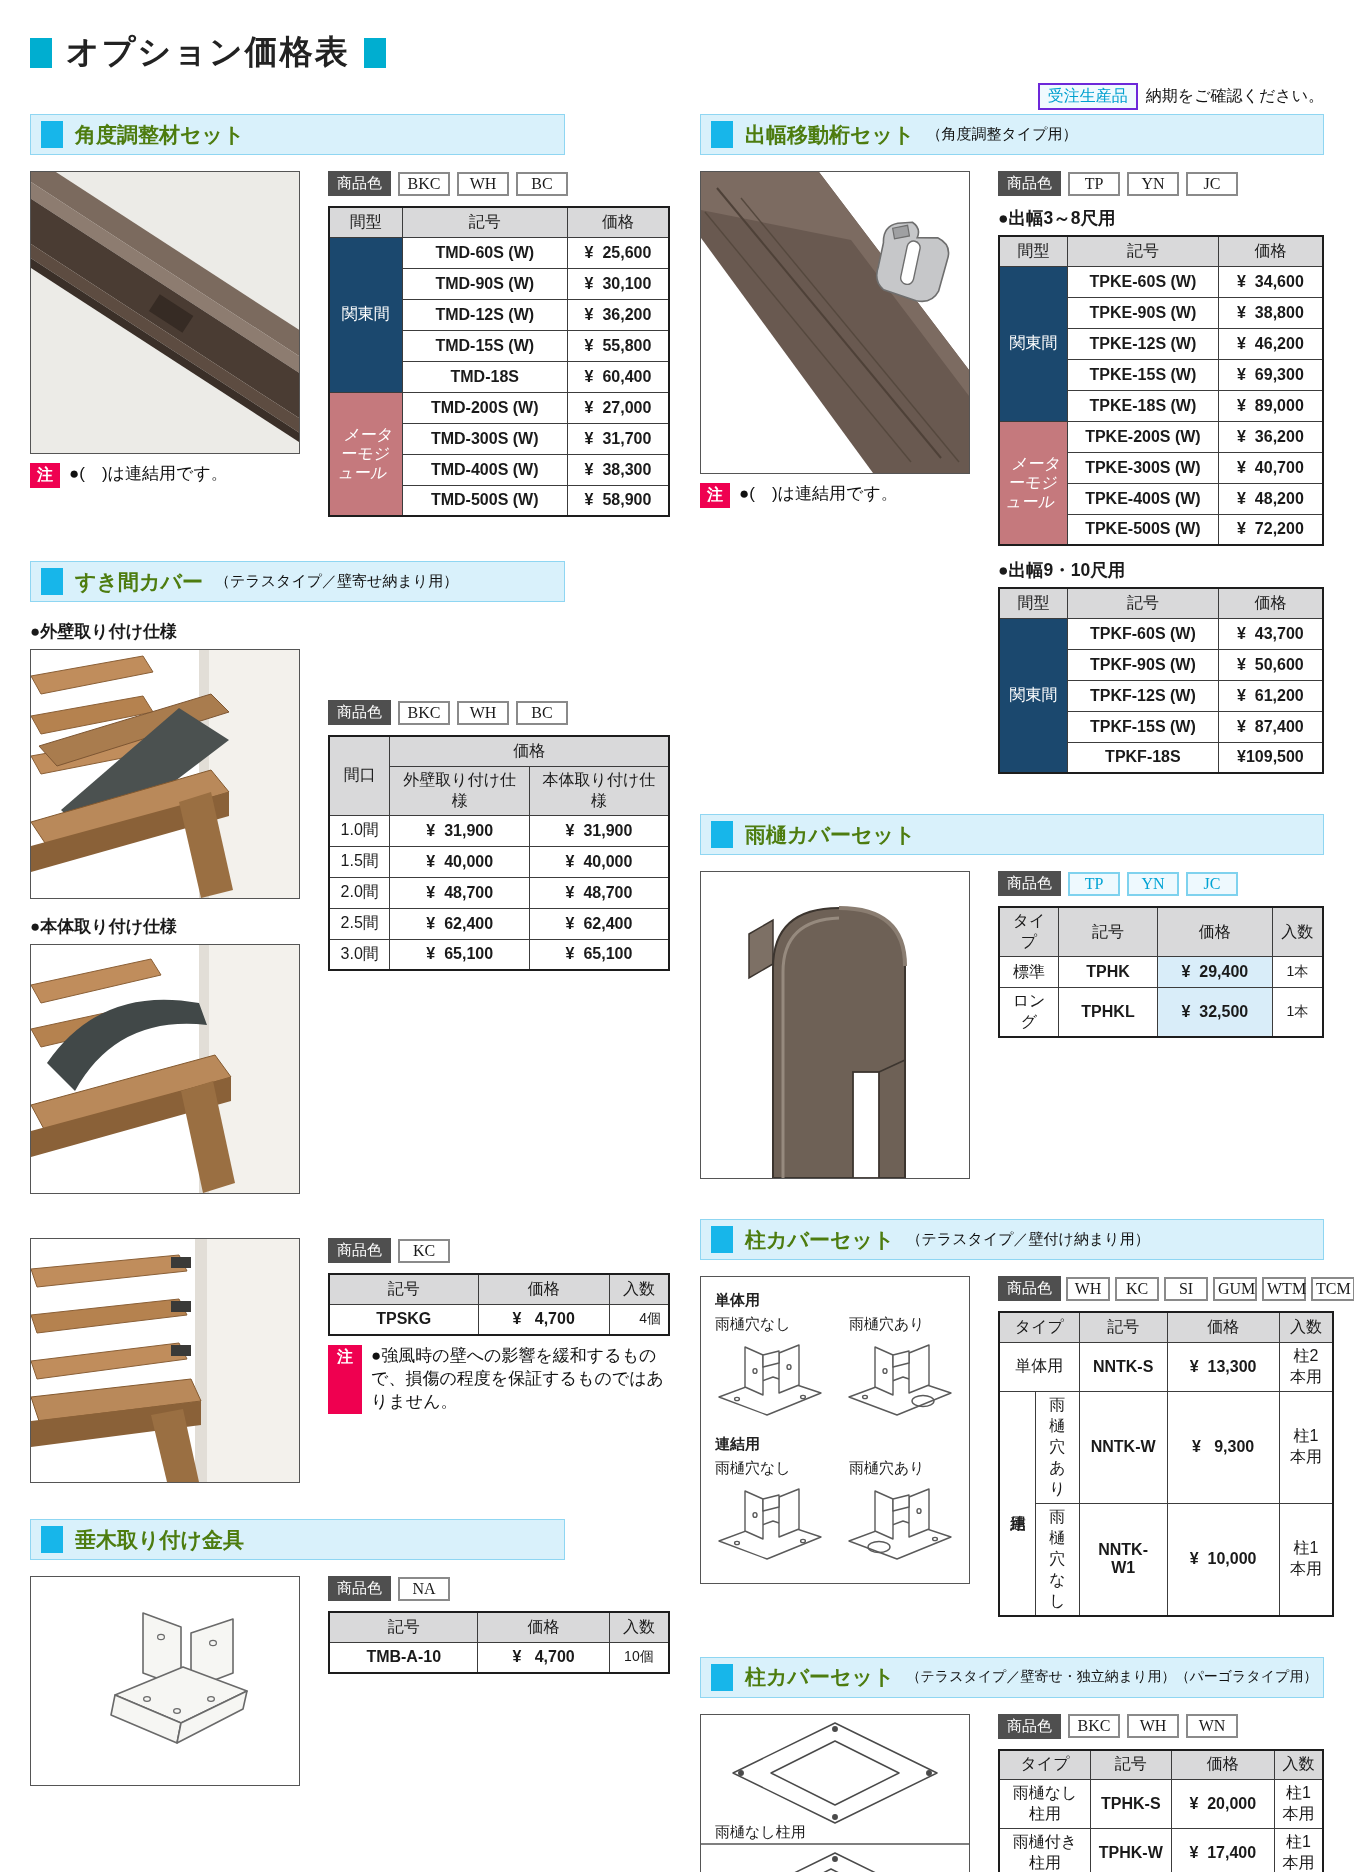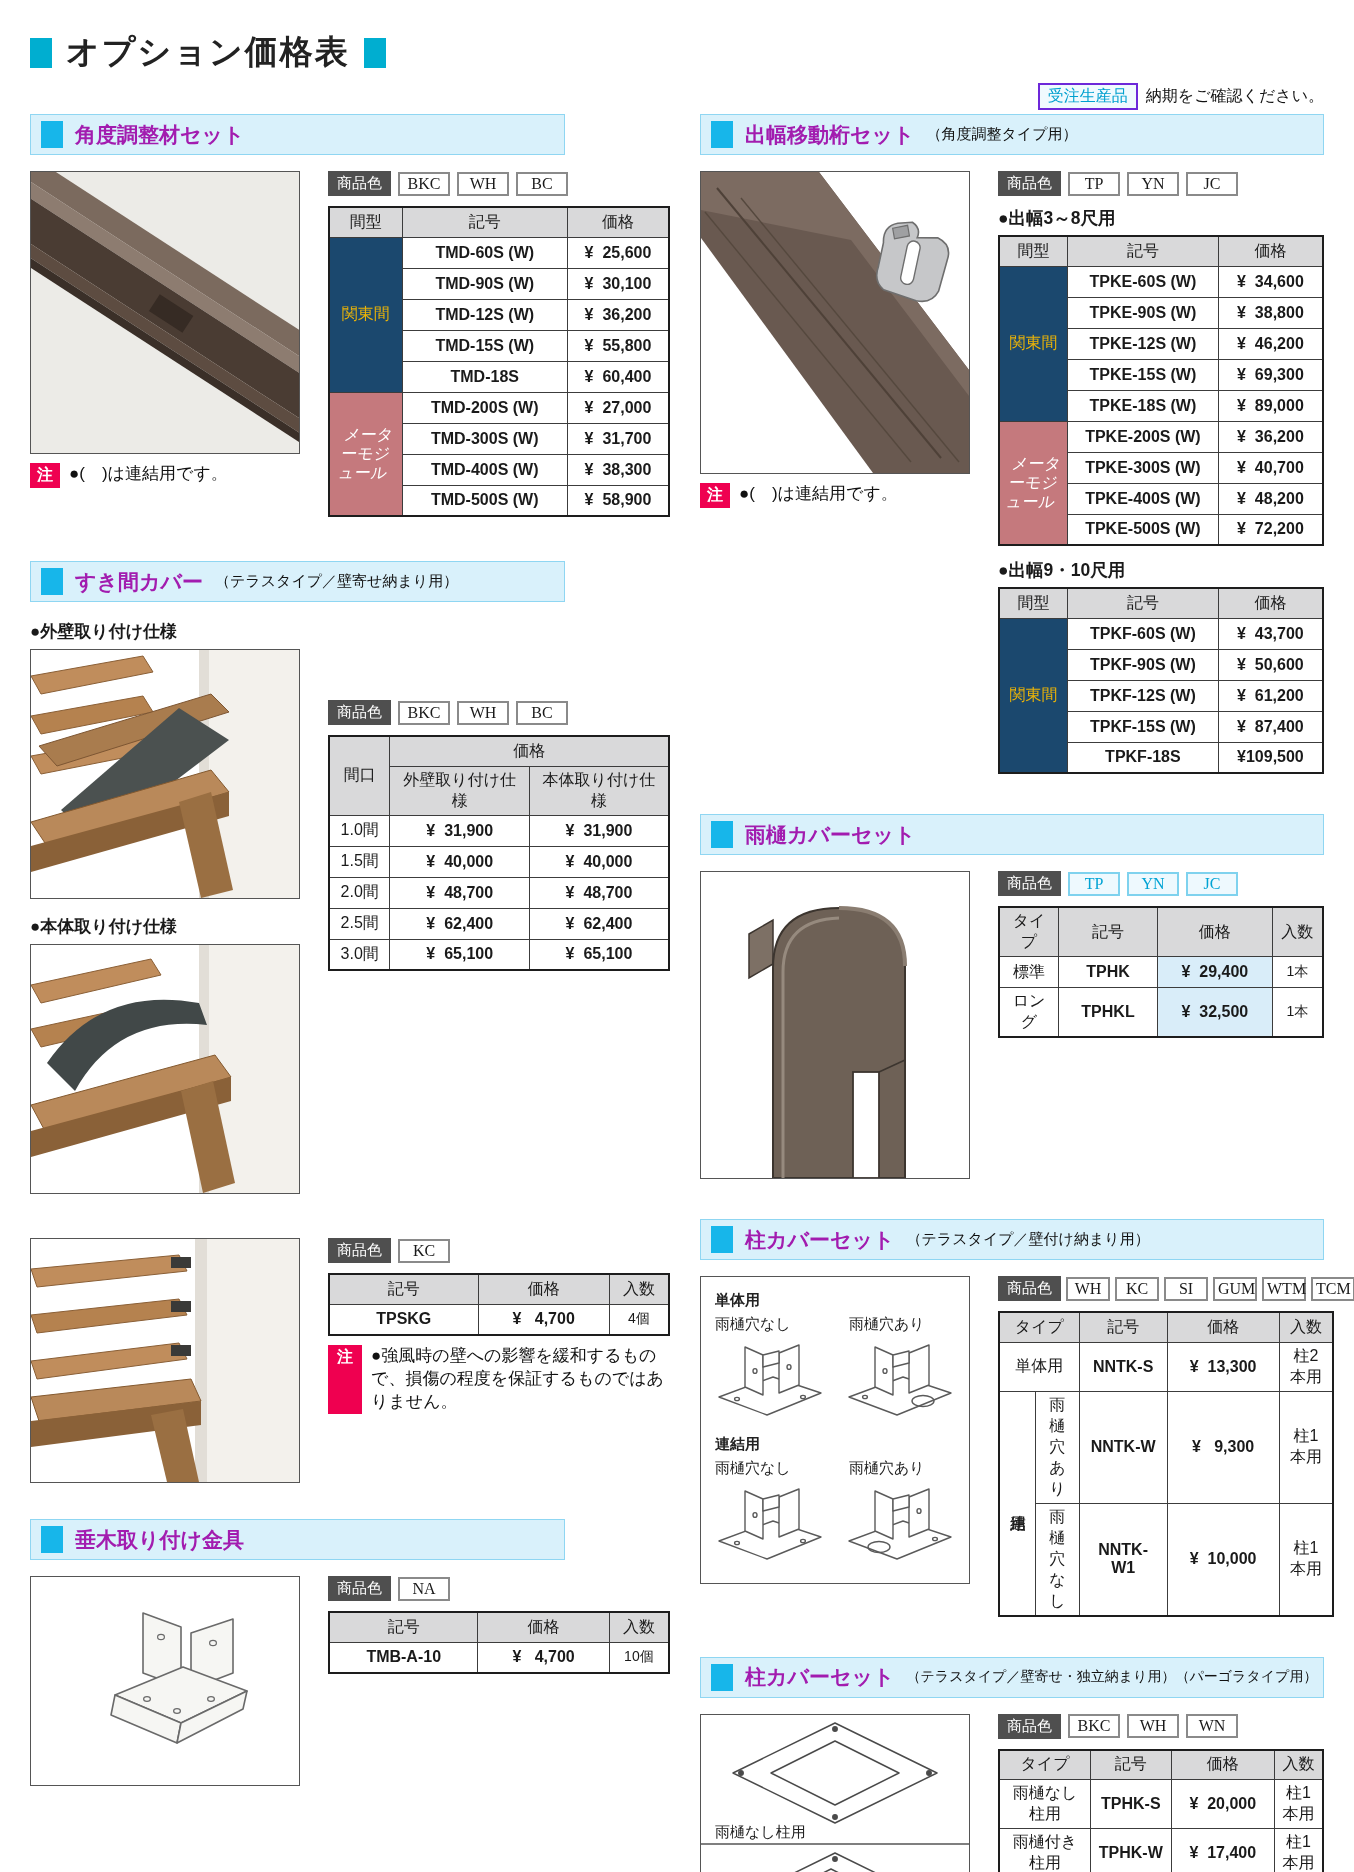--- a/index.html
+++ b/index.html
@@ -23,41 +23,41 @@
   
   .main { display:flex; gap:30px; }
   .col-l { width:640px; flex:none; }
   .col-r { width:624px; flex:none; }
 
   
   .sec-bar { background:#d9f1fb; border:1px solid #8fd6f2; display:flex; align-items:center; gap:12px;
              padding:5px 10px; height:41px; }
   .sec-bar.narrow { width:535px; }
   .sec-sq { width:22px; height:27px; background:#17b6ea; flex:none; }
-  .sec-title { font-size:21px; font-weight:bold; color:#a21caf; white-space:nowrap; }
+  .sec-title { font-size:21px; font-weight:bold; color:#4d7c0f; white-space:nowrap; }
   .sec-sub { font-size:15px; font-weight:normal; color:#111; white-space:nowrap; }
 
   
   .color-row { display:flex; align-items:center; gap:7px; margin-bottom:10px;font-family:Liberation Serif, serif; }
   .color-tag { background:#4f4f4f; color:#fff; font-size:15px; padding:3px 9px; flex:none; }
   .chip { border:2px solid #8a8a8a; background:#fff; color:#1a1a1a; font-size:16px;
           min-width:52px; text-align:center; padding:1px 6px; }
   .chip.cyan { border-color:#7fd2ee; background:#eef9fe; color:#00a3d4; }
 
   
   table.pt { border-collapse:collapse; border:2.5px solid #1d1d1d; background:#fff; }
   table.pt th, table.pt td { border:1.7px solid #3c3c3c; font-size:16px; padding:3px 7px; text-align:center; }
   table.pt th { background:#d9d9da; font-weight:400; height:30px; }
   table.pt td { height:31px; }
   th.subhead { font-size:13.5px; font-weight:600; padding:2px 3px; }
   td.code { text-align:left; font-weight:700; font-size:15.5px; }
   td.price { font-weight:700; font-size:16.5px; white-space:pre; }
   td.price.hl { background:#d9edf9; }
   td.gtype { width:74px; padding:2px; }
-  .cell-kanto { background:#1b486e; color:#eab308; font-size:15px; }
+  .cell-kanto { background:#1b486e; color:#ffffff; font-size:15px; }
   .cell-meter { background:#c5797d; color:#fff; font-size:12.5px; line-height:1.2; }
   .cell-meter span { display:inline-block; transform:skewX(-9deg); }
   td.small { font-size:12.5px; padding:2px 2px; }
   td.vert { writing-mode:vertical-rl; text-orientation:upright; font-size:12px; width:22px;
             padding:2px 1px; letter-spacing:1px; }
   td.qty { font-size:13px; padding:2px 3px;border-radius:14px; }
   td.typecell { font-size:14px; padding:2px 4px; }
 
   
   .note-row { display:flex; align-items:flex-start; gap:9px; margin-top:9px; }
@@ -295,21 +295,21 @@
               <table class="pt" style="width:342px;">
                 <tbody>
                     <tr>
                   <th style="width:150px;">記号</th>
                   <th style="width:132px;">価格</th>
                   <th style="width:60px;">入数</th>
                 </tr>
                 <tr>
                   <td class="code">TPSKG</td>
                   <td class="price">¥   4,700</td>
-                  <td class="qty" style="font-size:14px;">4個</td>
+                  <td class="qty" style="font-size:14px;text-align:right;">4個</td>
                 </tr>
               </tbody>
                 </table>
               <div class="note-row">
                 <span class="note-badge tall">
                     <span>注</span>
                   </span>
                 <span class="note-text wrap">●強風時の壁への影響を緩和するもので、損傷の程度を保証するものではありません。</span>
               </div>
             </div>

